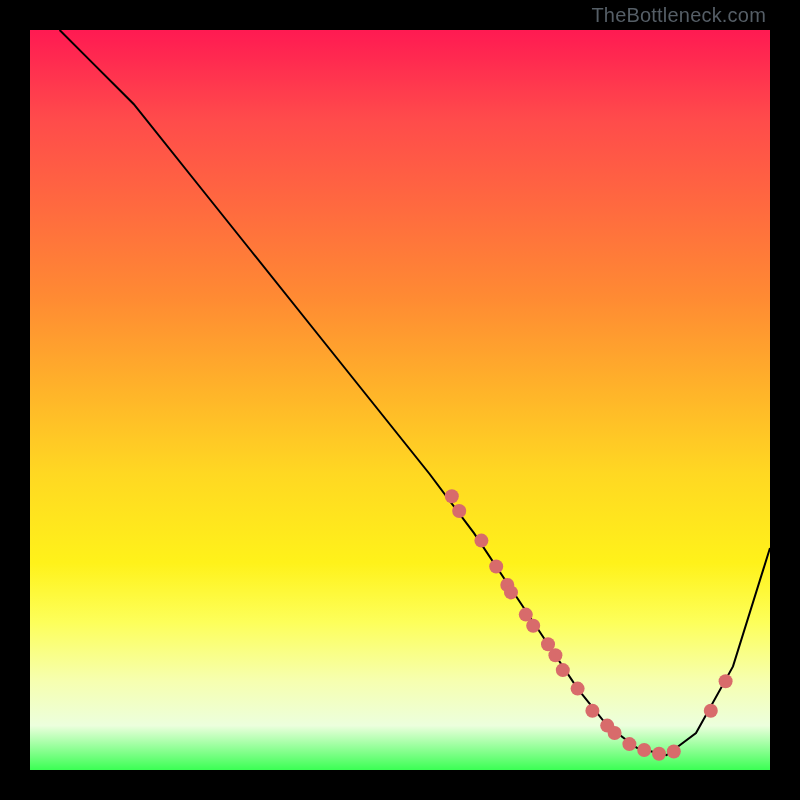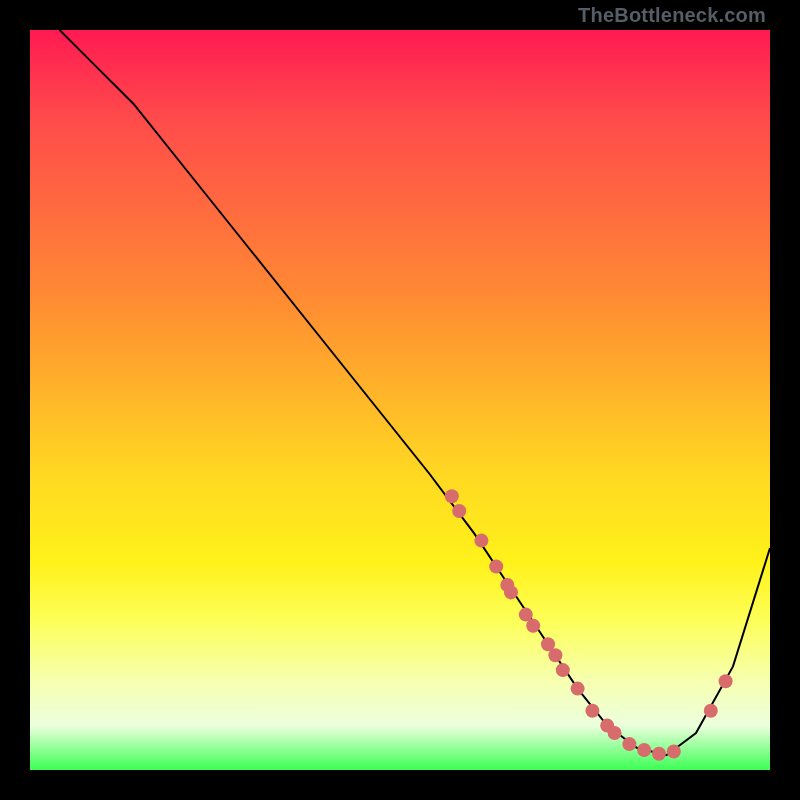--- a/index.html
+++ b/index.html
@@ -46,21 +46,21 @@
     top: 0;
     width: 740px;
     height: 740px;
   }
   .watermark {
     position: absolute;
     top: 4px;
     right: 34px;
     color: #555e66;
     font-size: 20px;
-    font-weight: 700;
+    font-weight: 400;
     letter-spacing: 0.2px;
     user-select: none;
     margin-left: 22px;
   }
 </style>
 </head>
 <body>
 
 <div class="frame">
   <div class="watermark">TheBottleneck.com</div>

